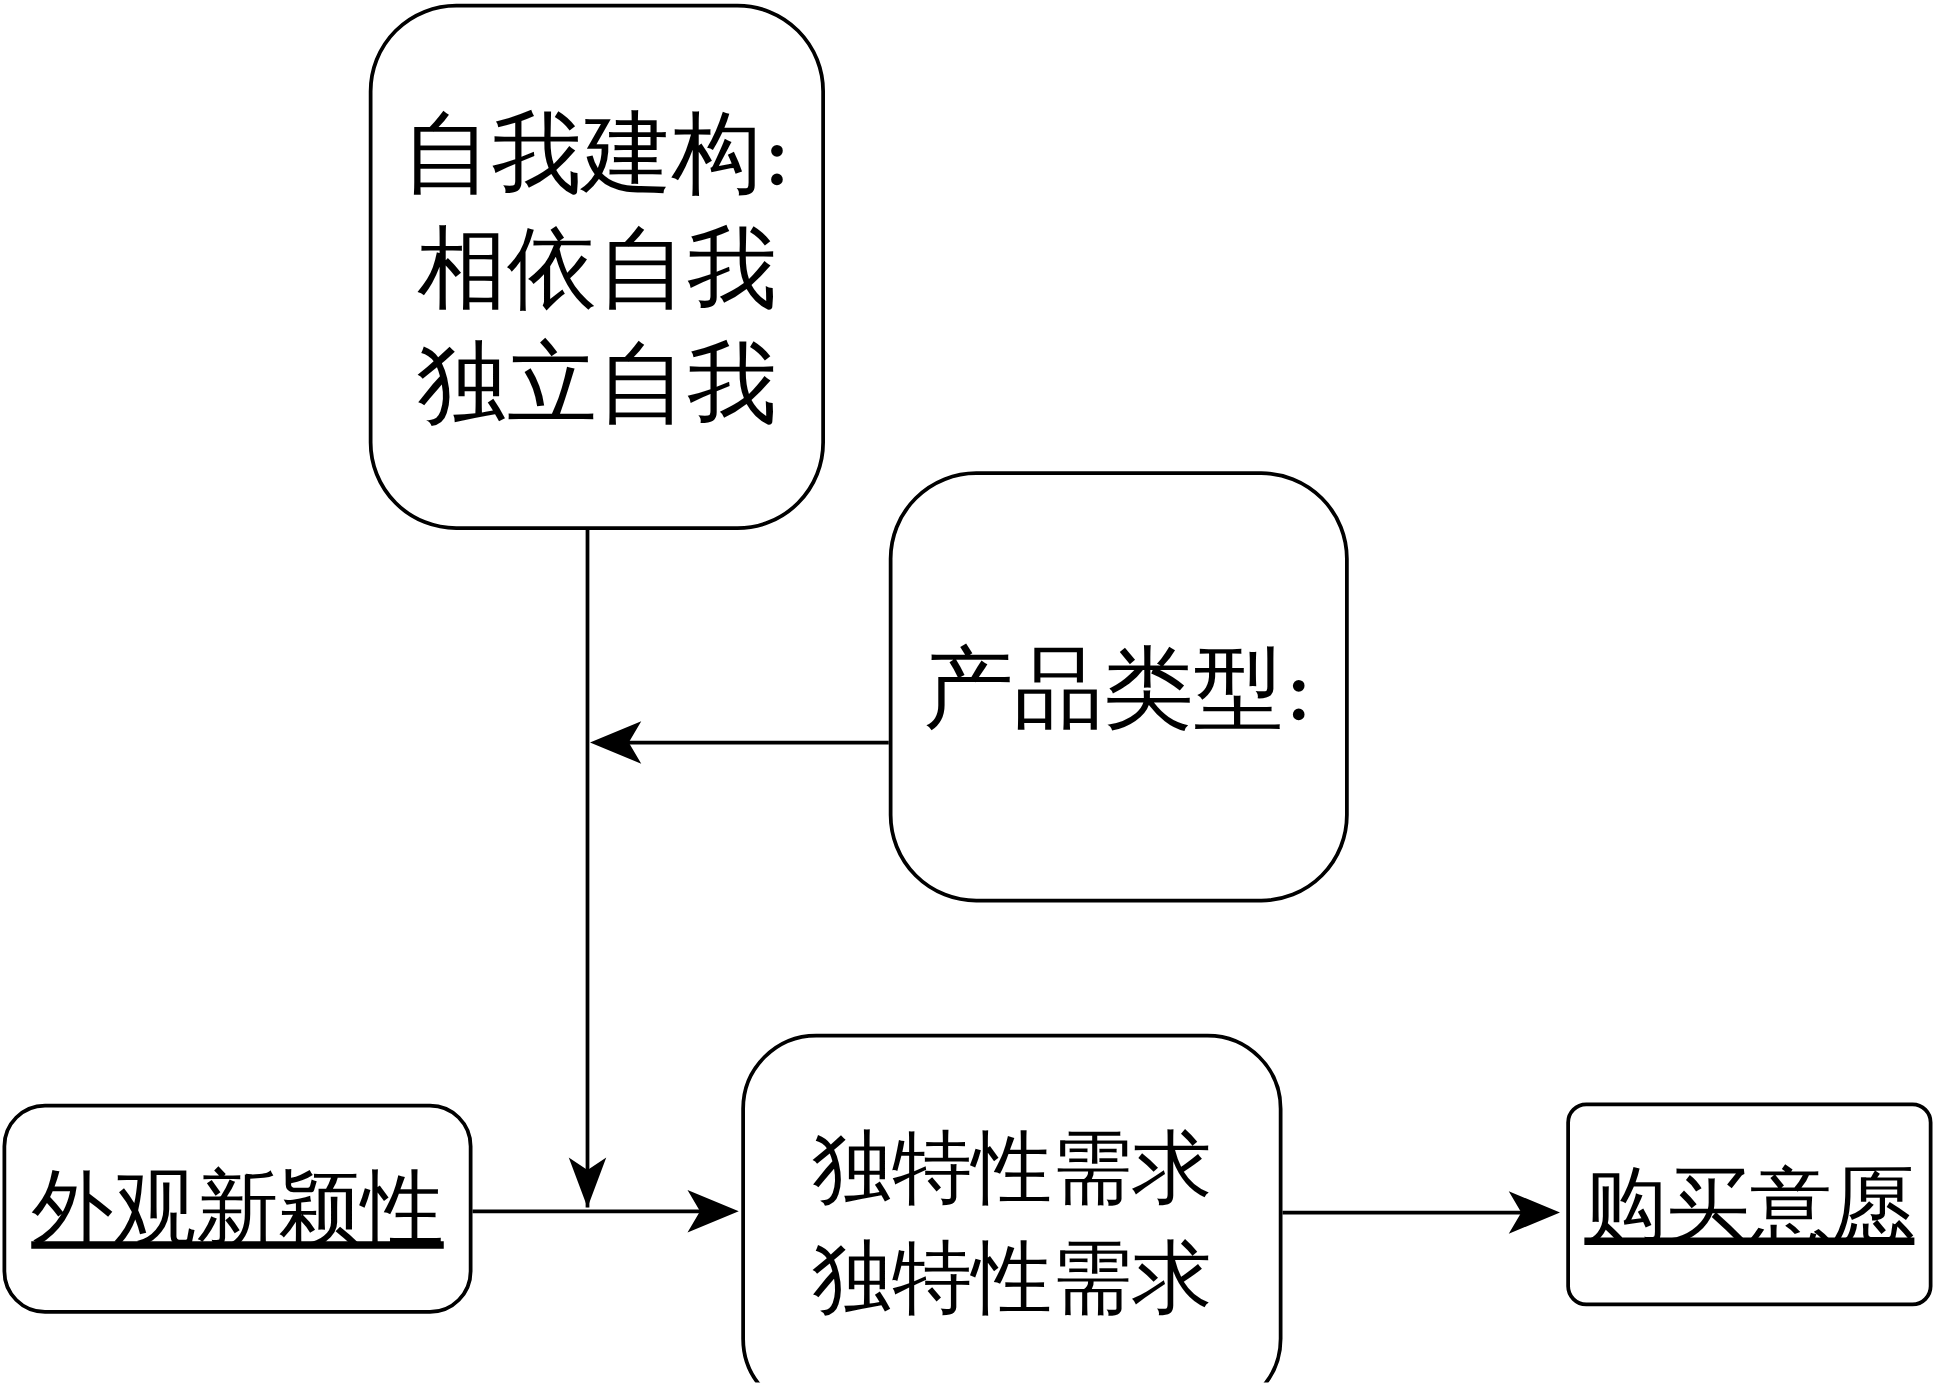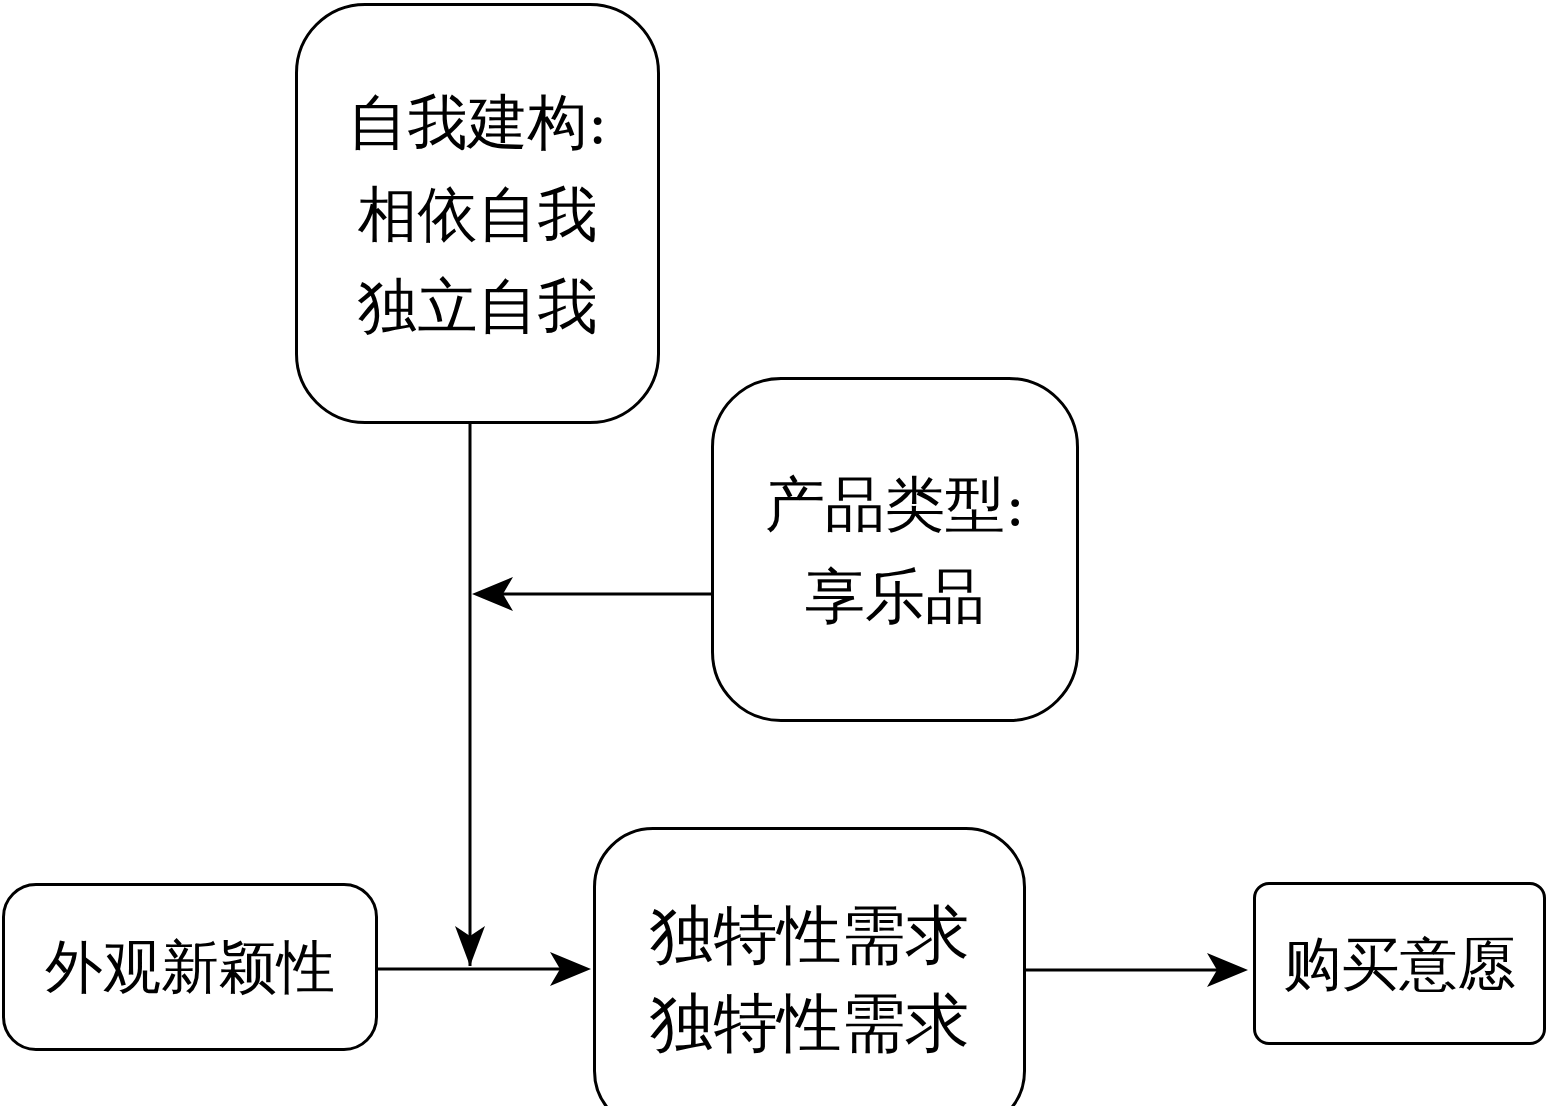--- a/index.html
+++ b/index.html
@@ -1,27 +1,27 @@
 <!DOCTYPE html>
 <html><head>
   <meta charset="utf-8">
   <style>
     html, body { margin: 0; padding: 0; background: #ffffff; }
     body { width: 1548px; height: 1106px; position: relative; overflow: hidden;
            font-family: "DejaVu Serif", "Liberation Serif", serif; color: #000; }
     .node { position: absolute; box-sizing: border-box; border: 3px solid #000;
             background: #fff; display: flex; flex-direction: column;
             align-items: center; justify-content: center; text-align: center; }
-    .node .line { font-size: 60px; line-height: 92px; white-space: nowrap; }
+    .node .line { font-size: 72px; line-height: 92px; white-space: nowrap; }
     #n-self { left: 295px; top: 3px; width: 365px; height: 421px; border-radius: 70px; }
     #n-prod { left: 711px; top: 377px; width: 368px; height: 345px; border-radius: 70px; }
     #n-nov  { left: 2px; top: 883px; width: 376px; height: 168px; border-radius: 34px; }
     #n-med  { left: 593px; top: 827px; width: 433px; height: 304px; border-radius: 60px; }
     #n-pur  { left: 1253px; top: 882px; width: 293px; height: 163px; border-radius: 16px; }
-    #n-nov .line, #n-pur .line { font-size: 58px; }
+    #n-nov .line, #n-pur .line { font-size: 66px; text-decoration: underline; }
     #n-med .line { font-size: 64px; line-height: 88px; }
     svg.edges { position: absolute; left: 0; top: 0; }
   </style>
 </head>
 <body>
 
 <svg class="edges" width="1548" height="1106">
   <defs>
     <marker id="arrowhead" markerWidth="14" markerHeight="12" refX="13" refY="6" orient="auto" markerUnits="userSpaceOnUse">
       <path d="M0,0 L14,6 L0,12 L4,6 Z" fill="#000"></path>
@@ -42,21 +42,20 @@
 </svg>
 
 <div class="node" id="n-self">
   <div class="line">自我建构:</div>
   <div class="line">相依自我</div>
   <div class="line">独立自我</div>
 </div>
 
 <div class="node" id="n-prod">
   <div class="line">产品类型:</div>
-  <div class="line">享乐品</div>
 </div>
 
 <div class="node" id="n-nov">
   <div class="line">外观新颖性</div>
 </div>
 
 <div class="node" id="n-med">
   <div class="line">独特性需求</div>
   <div class="line">独特性需求</div>
 </div>

